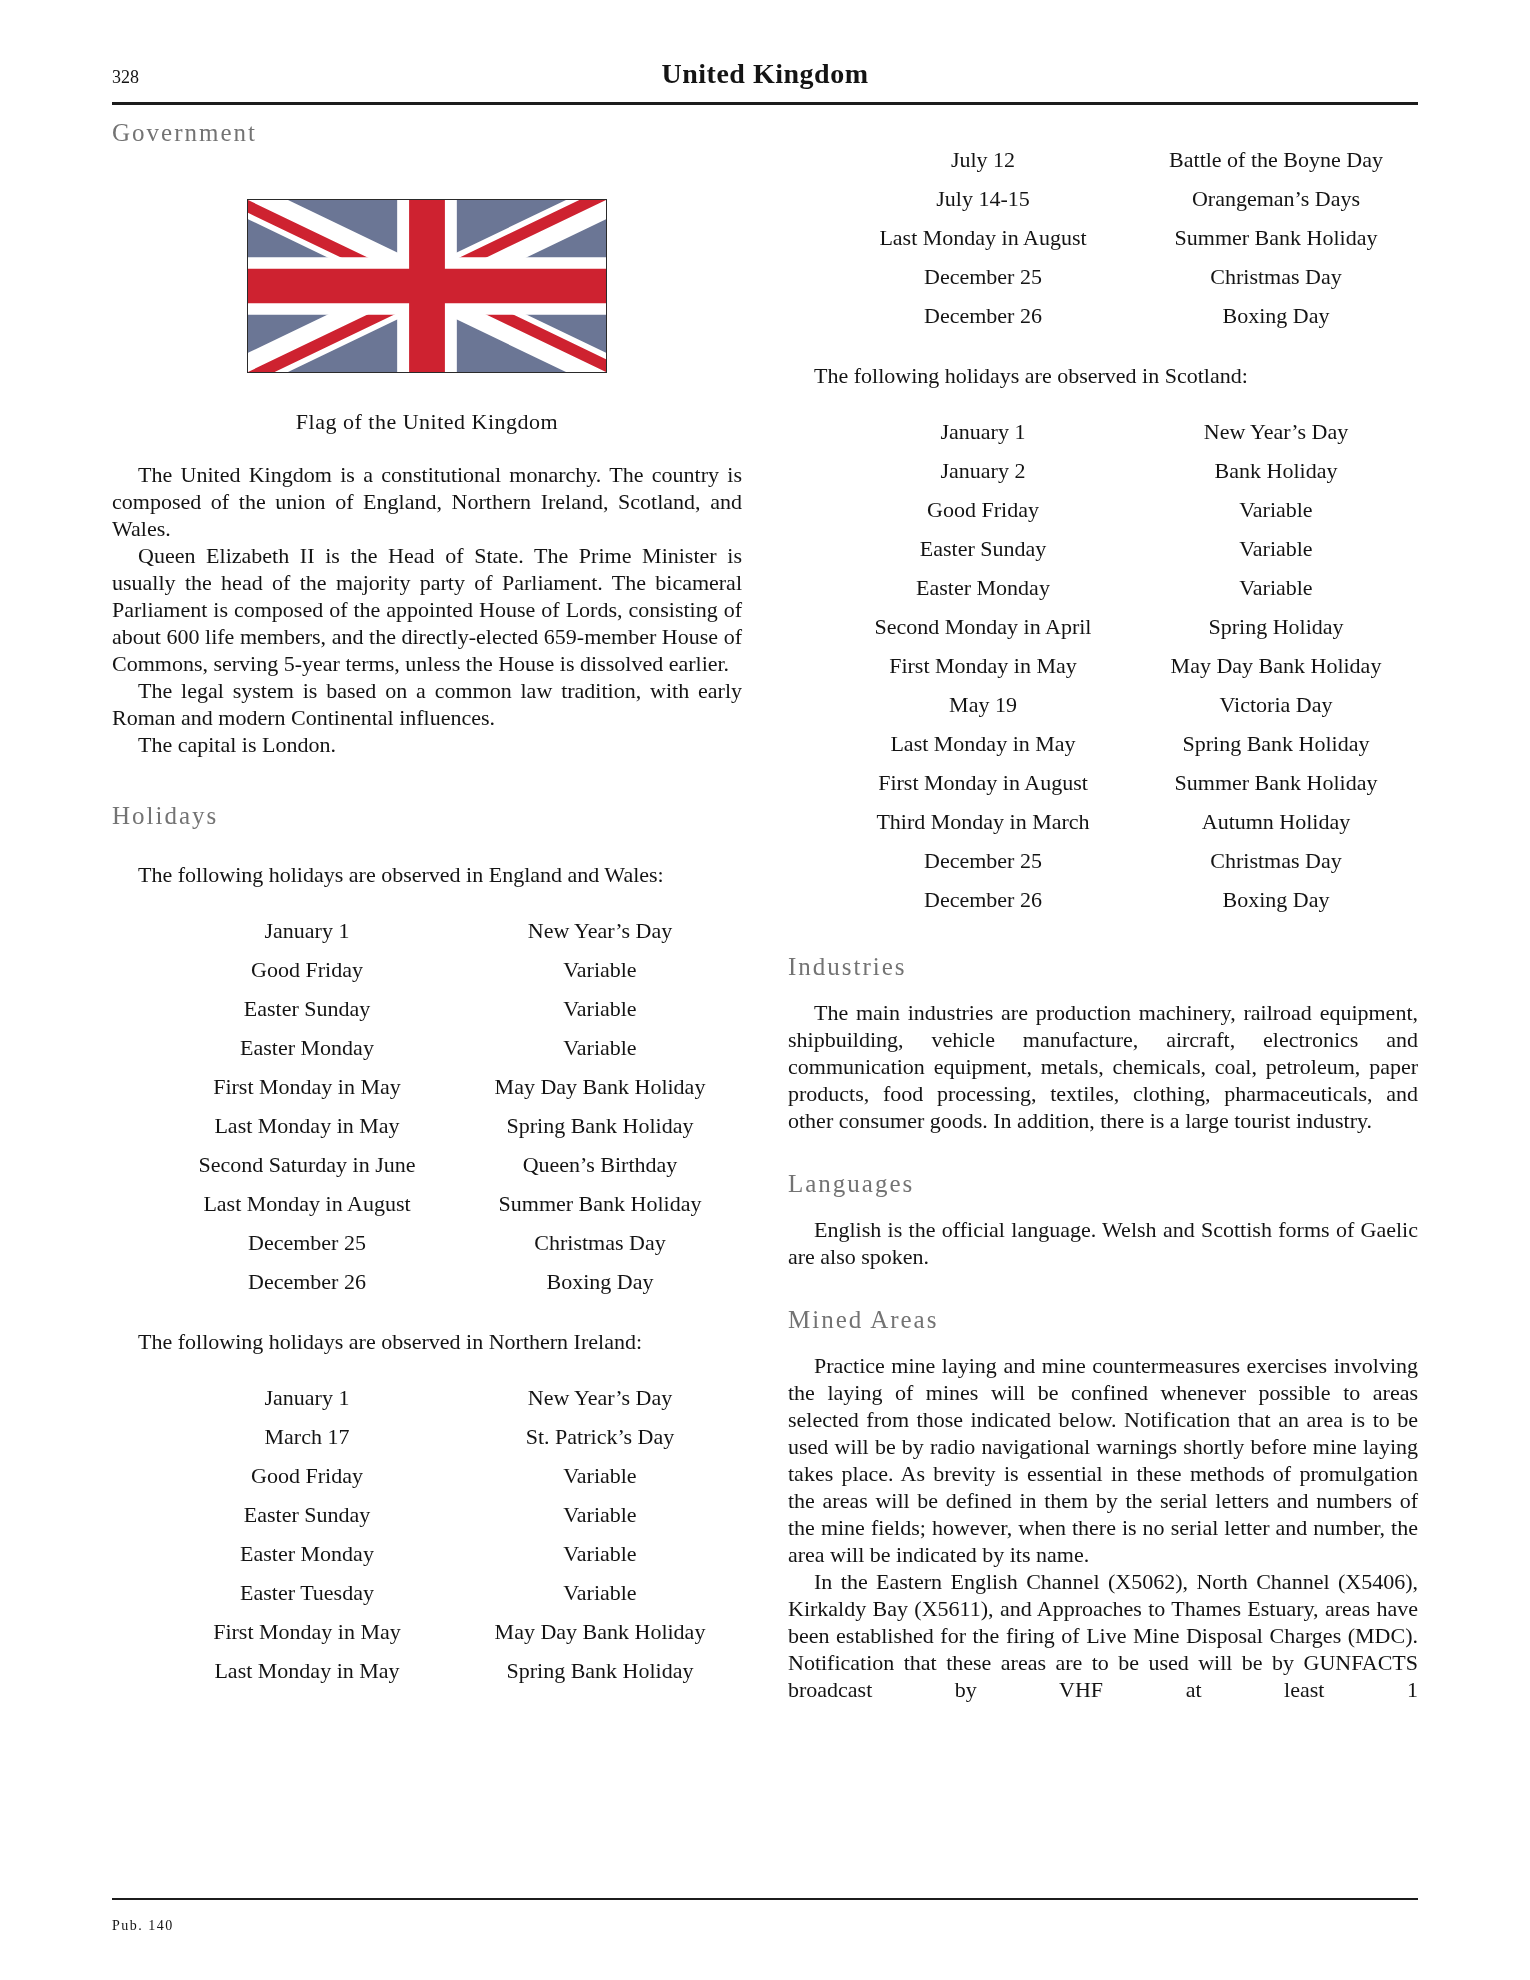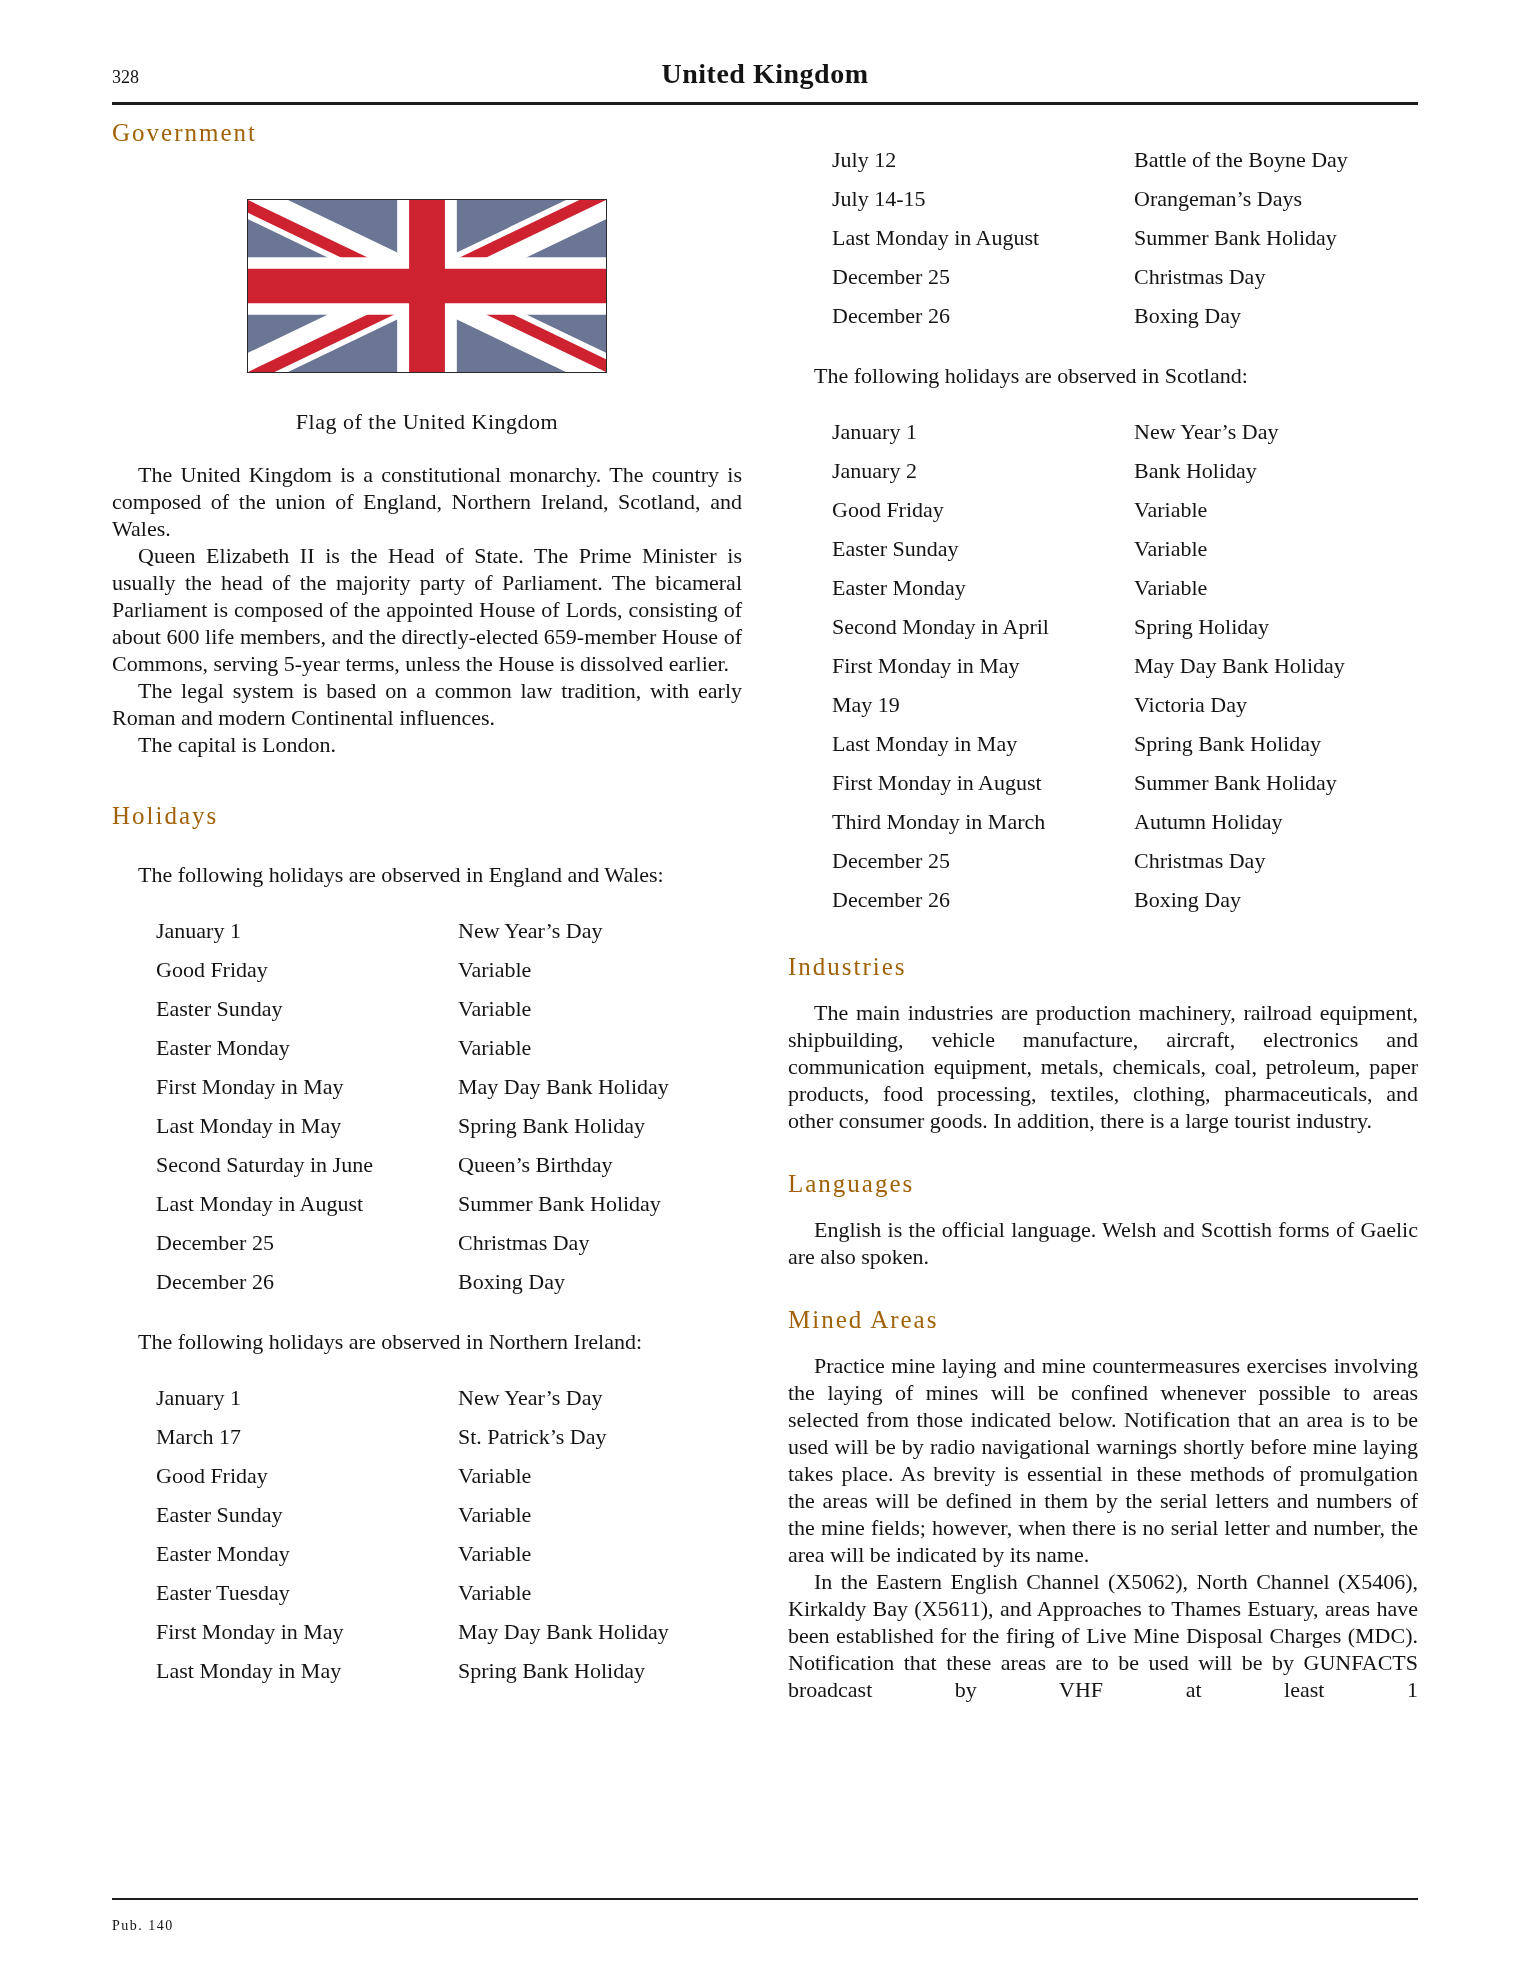--- a/index.html
+++ b/index.html
@@ -31,21 +31,21 @@
     border: none; border-top: 3px solid #1c1c1c;
     height: 0; margin: 0 0 4px 0;
   }
   .columns {
     display: grid;
     grid-template-columns: 1fr 1fr;
     column-gap: 46px;
   }
   h2.section {
     font-size: 25px; font-weight: normal;
-    letter-spacing: 2px; color: #a16207;
+    letter-spacing: 2px; color: #737373;
   }
   .h-government { margin-top: 10px; }
   .h-holidays   { margin-top: 44px; }
   .h-industries { margin-top: 38px; }
   .h-languages  { margin-top: 36px; }
   .h-mined      { margin-top: 36px; }
   p.body {
     font-size: 22px; line-height: 27px;
     text-align: justify; text-indent: 26px;
   }
@@ -56,21 +56,21 @@
     display: inline-block; line-height: 0;
     border: 1px solid #2a2a2a;
   }
   .flag-wrap svg { width: 358px; height: 172px; display: block; }
   figcaption.flag-caption { font-size: 22px; margin-top: 32px; letter-spacing: 0.5px; }
   .gov-paragraphs { margin-top: 26px; }
   p.intro {
     font-size: 22px; text-indent: 26px;
     margin-top: 32px;
   }
-  .holiday-table { margin: 28px 0 12px 44px; }
+  .holiday-table { margin: 28px 0 12px 44px; text-align: center; }
   .holiday-row {
     display: grid; grid-template-columns: 302px 1fr;
     font-size: 22px; line-height: 30px;
     margin-bottom: 9px;
   }
   .holiday-table.first-in-column { margin-top: 36px; }
   .page-footer {
     position: absolute;
     left: 112px; right: 112px; bottom: 46px;
   }

